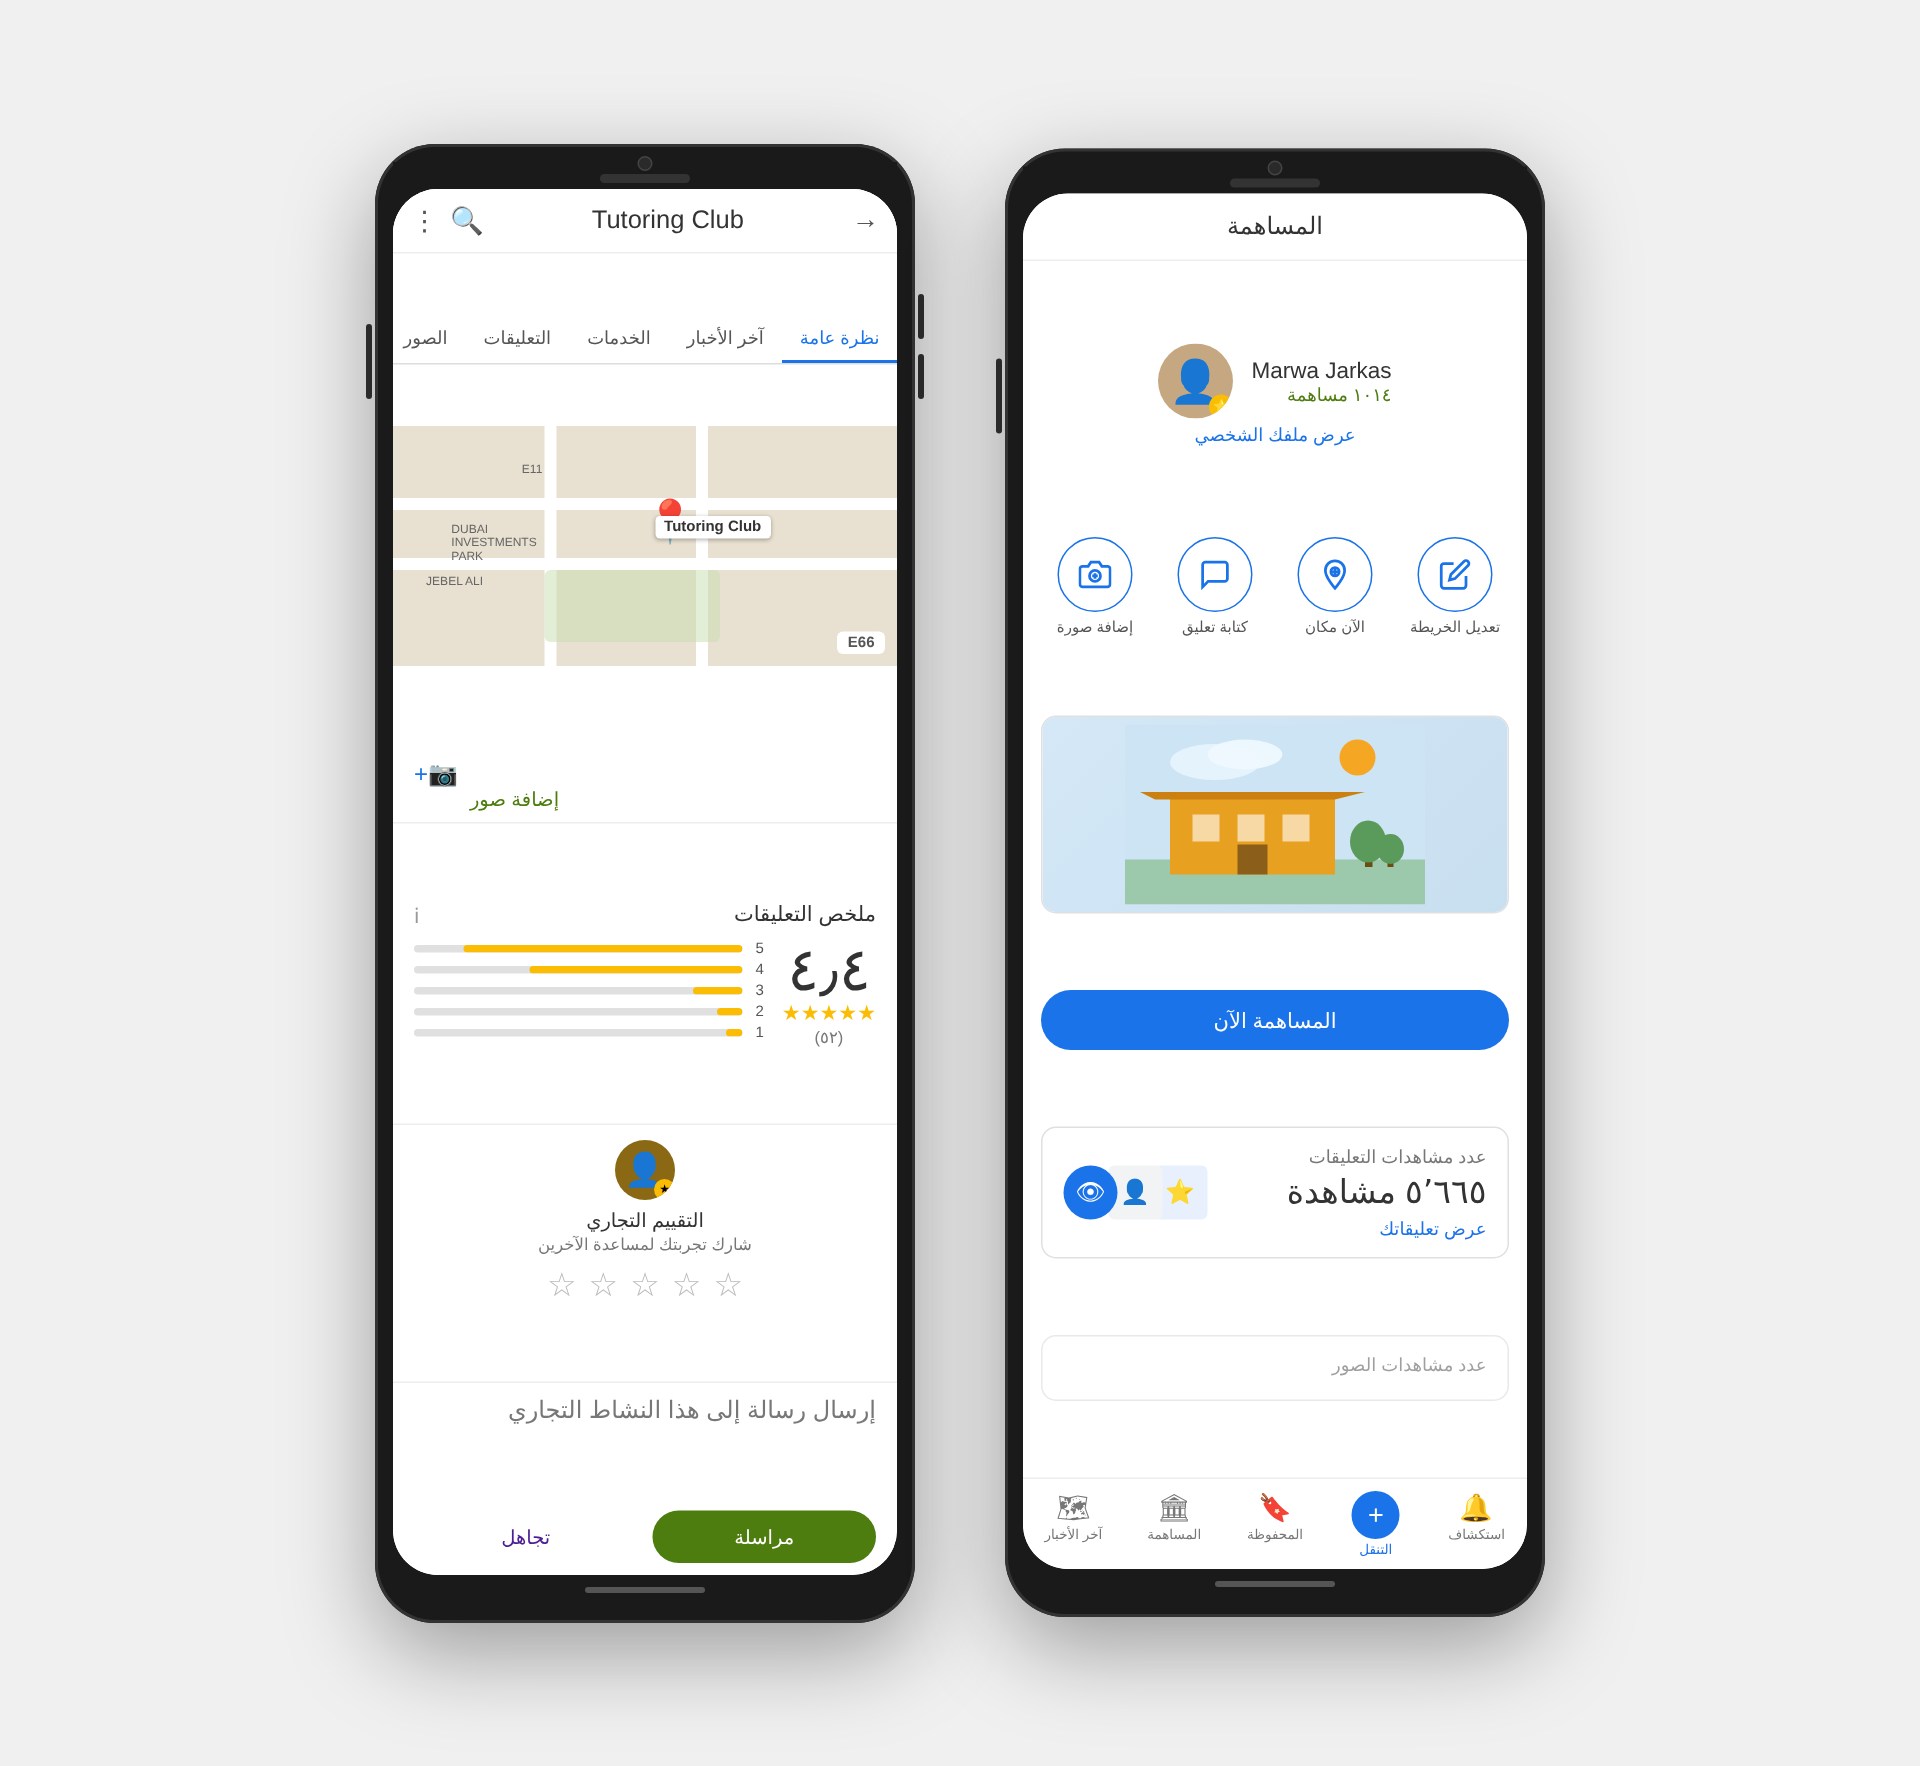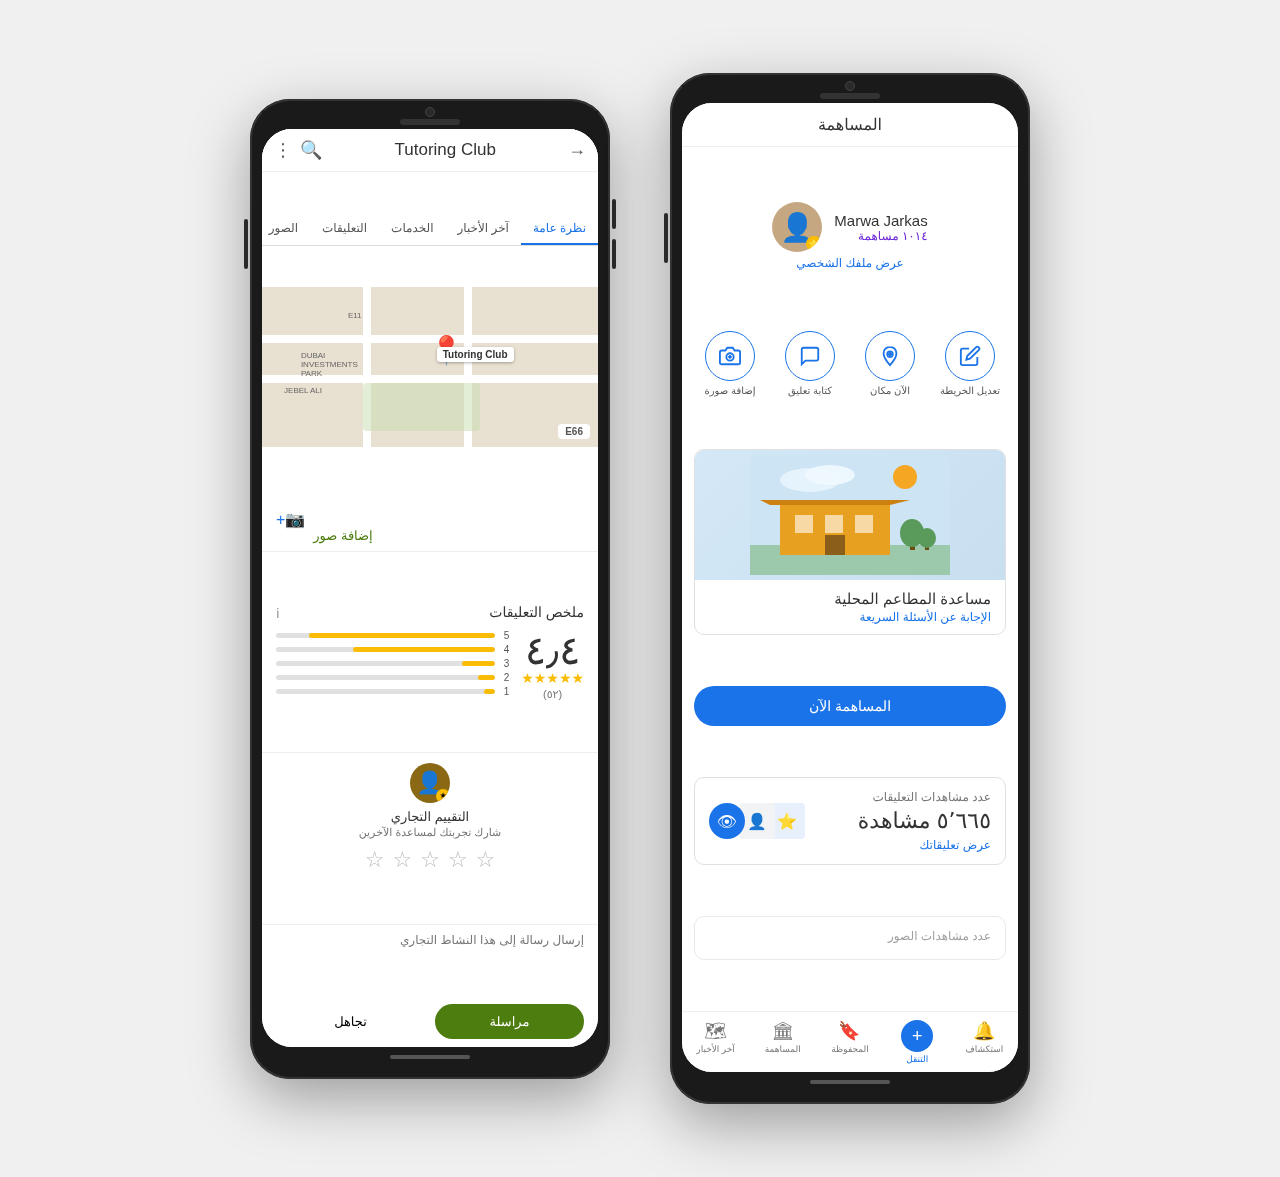--- a/index.html
+++ b/index.html
@@ -322,21 +322,21 @@
     }
     .star {
       font-size: 22px;
       color: #bbb;
     }
 
     .contact-section {
       direction: rtl;
       padding: 8px 14px;
       border-top: 1px solid #eee;
-      font-size: 12px;
+      font-size: 16px;
       color: #777;
       text-align: right;
     }
 
     .bottom-buttons {
       display: flex;
       padding: 8px 14px;
       gap: 10px;
       direction: rtl;
       margin-top: auto;
@@ -348,21 +348,21 @@
       border: none;
       border-radius: 20px;
       padding: 10px;
       font-size: 13px;
       cursor: pointer;
       font-family: Arial, sans-serif;
     }
     .btn-secondary {
       flex: 1;
       background: #fff;
-      color: #000000;
+      color: #4c1d95;
       border: none;
       border-radius: 20px;
       padding: 10px;
       font-size: 13px;
       cursor: pointer;
       font-family: Liberation Sans, sans-serif;
     }
 
     
     .contrib-header {
@@ -413,21 +413,21 @@
       font-size: 9px;
       color: #fff;
     }
     .user-name {
       font-size: 15px;
       font-weight: 500;
       color: #333;
     }
     .user-contribs {
       font-size: 12px;
-      color: #6d28d9;
+      color: #4d7c0f;
     }
     .view-profile-link {
       color: #1a73e8;
       font-size: 12px;
       text-decoration: none;
       direction: rtl;
       cursor: pointer;
     }
 
     .action-icons {
@@ -862,24 +862,20 @@
               <rect x="105" y="60" width="18" height="18" fill="#fff" opacity="0.6"></rect>
 
               <rect x="75" y="80" width="20" height="20" fill="#8B5E1A"></rect>
 
               <rect x="160" y="80" width="5" height="15" fill="#6b4c11"></rect>
               <ellipse cx="162" cy="78" rx="12" ry="14" fill="#5a9a5a"></ellipse>
               <rect x="175" y="85" width="4" height="10" fill="#6b4c11"></rect>
               <ellipse cx="177" cy="83" rx="9" ry="10" fill="#5a9a5a"></ellipse>
             </svg>
           </div>
-          <div class="restaurant-card-body">
-            <div class="restaurant-card-title">مساعدة المطاعم المحلية</div>
-            <div class="restaurant-card-sub">الإجابة عن الأسئلة السريعة</div>
-          </div>
         </div>
 
         <button class="contribute-now-btn">المساهمة الآن</button>
 
         <div class="stats-card">
           <div class="stats-row">
             <div>
               <div class="stats-title">عدد مشاهدات التعليقات</div>
               <div class="stats-number">٥٬٦٦٥ مشاهدة</div>
               <div class="stats-link">عرض تعليقاتك</div>

